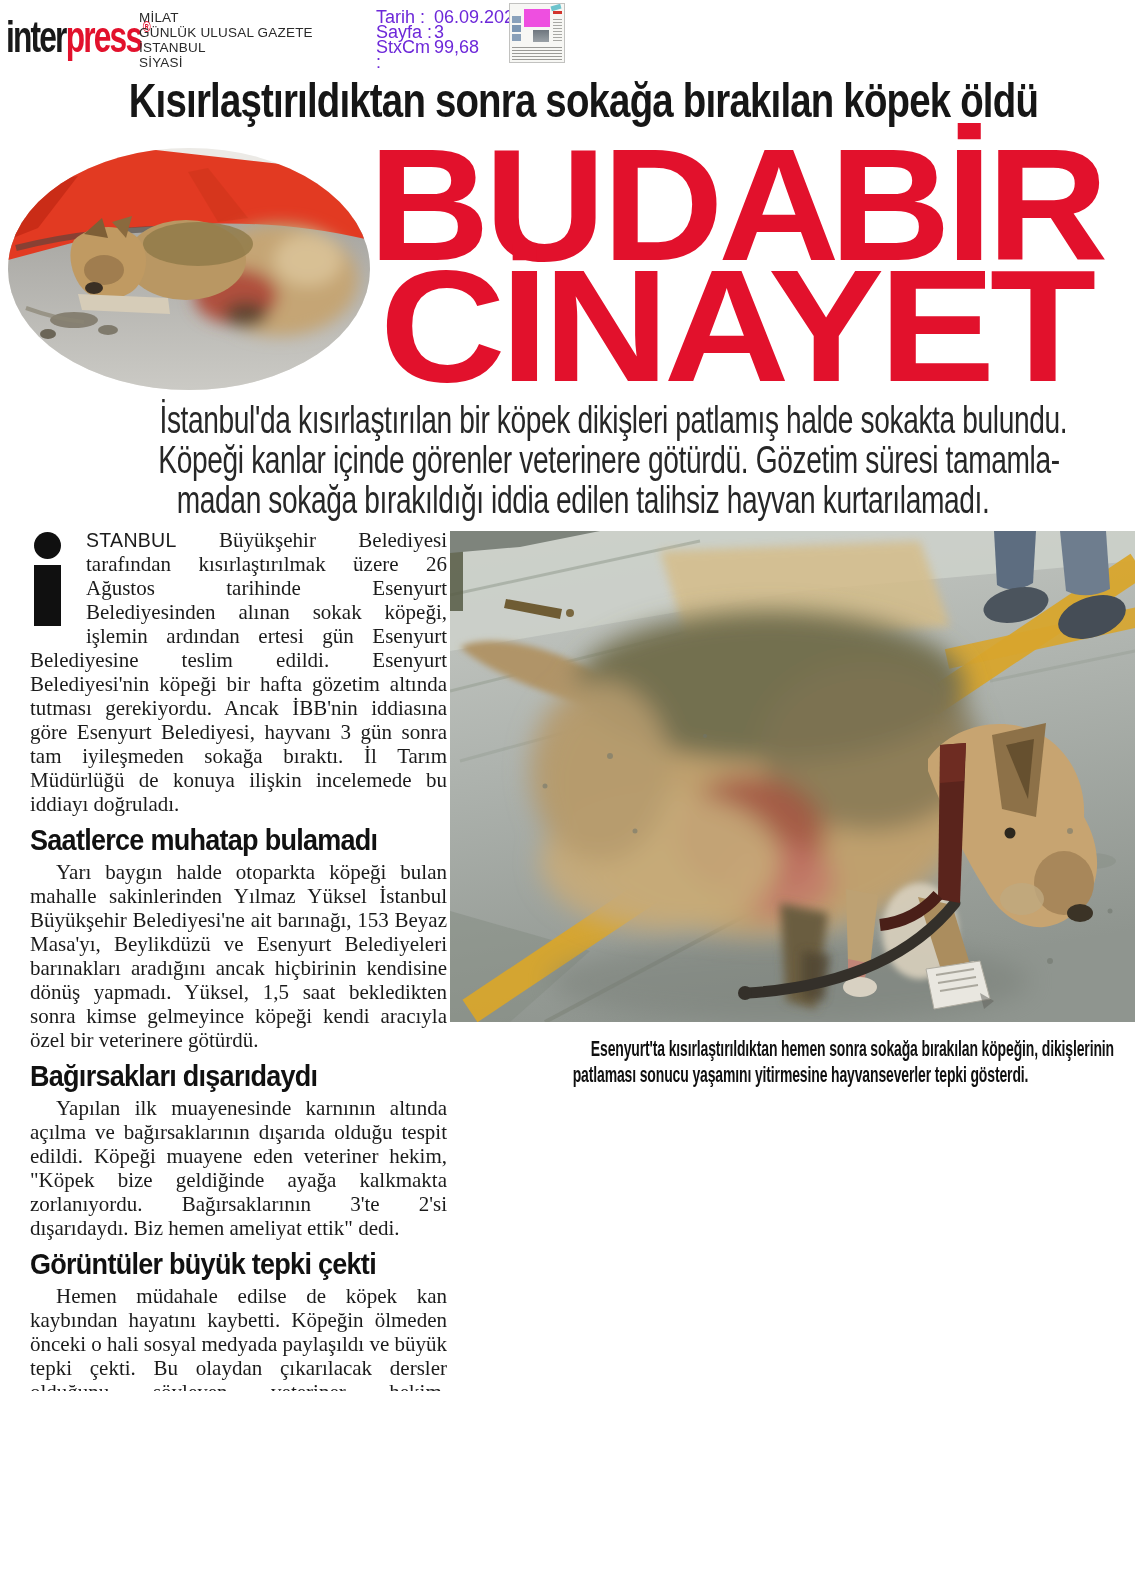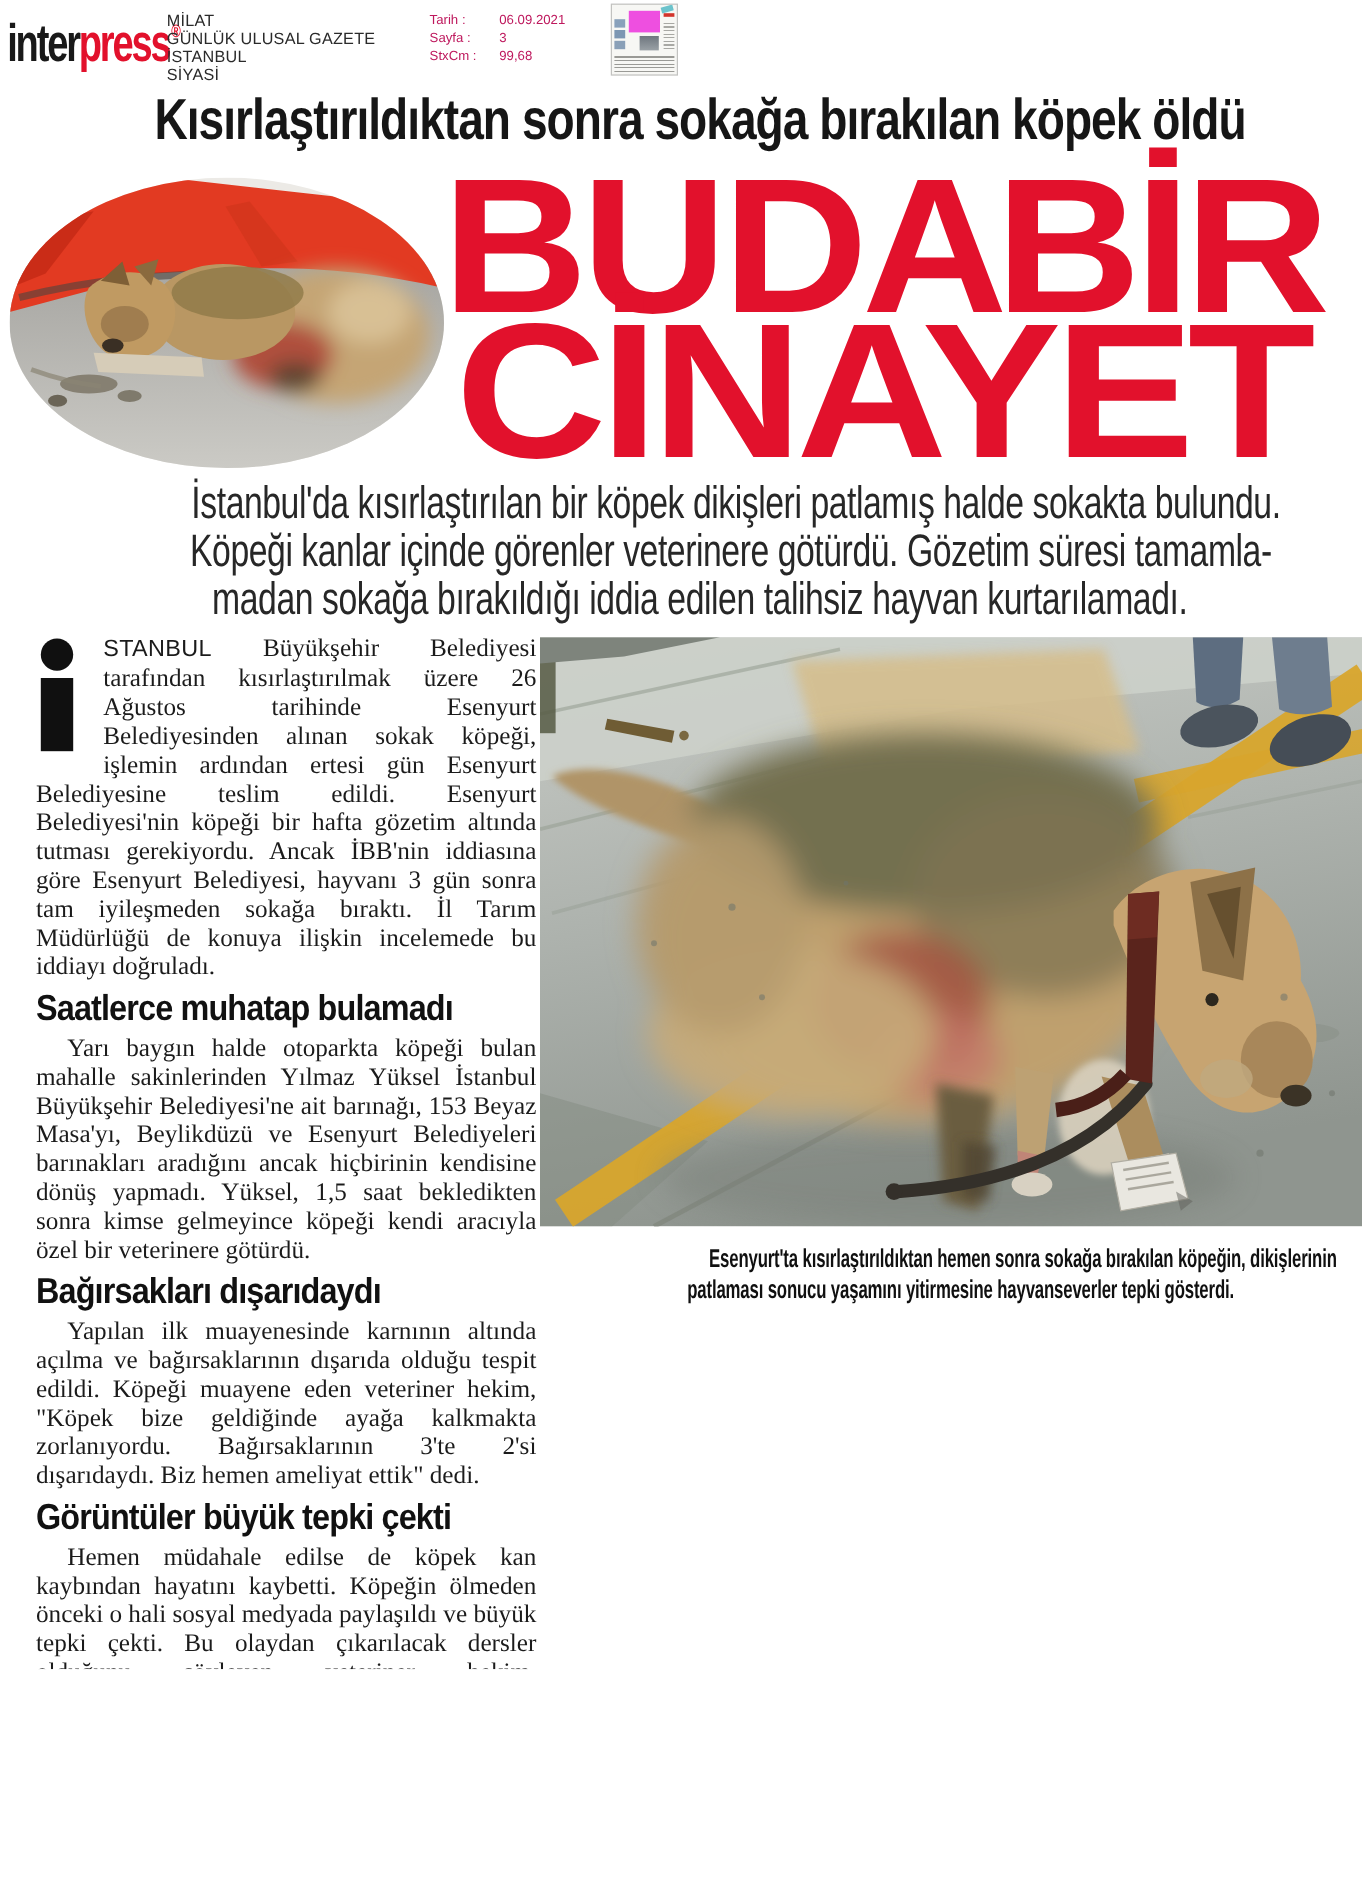--- a/index.html
+++ b/index.html
@@ -7,21 +7,21 @@
         font-family:"Liberation Sans",sans-serif;padding-left:32px;}
 
   
   .logo{position:absolute;left:6px;top:2px;white-space:nowrap;font-weight:bold;
         font-size:44px;line-height:50px;letter-spacing:-2.5px;
         transform:scaleX(0.72);transform-origin:0 0;}
   .lg-black{color:#191919}
   .lg-red{color:#e2112c}
   .lg-reg{font-size:15px;vertical-align:20px;letter-spacing:0;color:#e2112c;margin-left:2px}
   .pub{position:absolute;left:139px;top:10px;font-size:13.5px;line-height:15px;color:#2a2a2a;letter-spacing:.2px}
-  .meta{position:absolute;left:358px;top:10px;font-size:11px;line-height:15px;color:#be185d}
+  .meta{position:absolute;left:376px;top:10px;font-size:18px;line-height:15px;color:#6d28d9}
   .mrow{display:flex}
   .mlabel{width:58px}
   .thumb{position:absolute;left:509px;top:3px;width:56px;height:60px;background:#f7f7f4;
          border:1px solid #c2c2c0;box-sizing:border-box;overflow:hidden}
   .thumb div{position:absolute}
   .t-mag{left:14px;top:5px;width:26px;height:18px;background:#ee4fe0}
   .t-b1{left:2px;top:12px;width:9px;height:7px;background:#89a1bb}
   .t-b2{left:2px;top:21px;width:9px;height:7px;background:#7d97b3}
   .t-b3{left:2px;top:30px;width:9px;height:7px;background:#8aa0b8}
   .t-photo{left:23px;top:26px;width:16px;height:12px;background:linear-gradient(#6e767e,#9aa1a6)}

